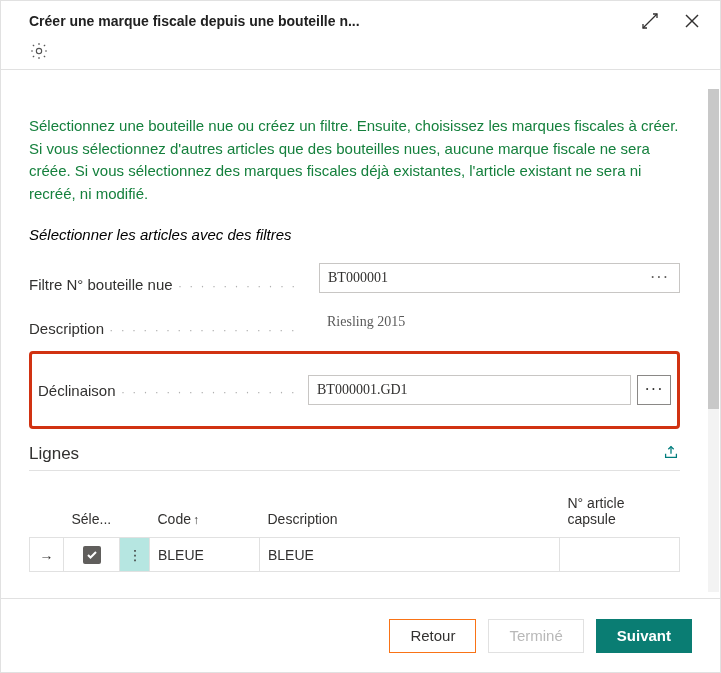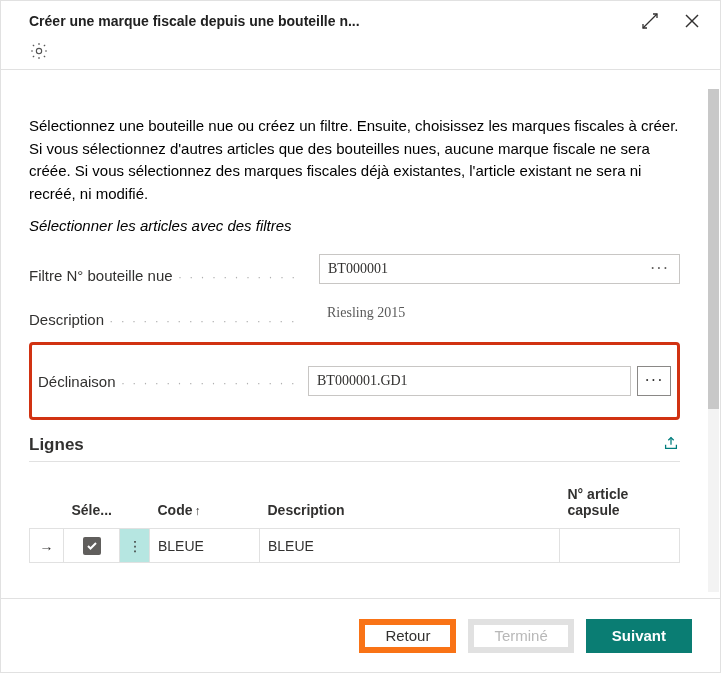--- a/index.html
+++ b/index.html
@@ -59,22 +59,22 @@
     overflow-y: auto;
     padding: 18px 28px 0 28px;
   }
   
   .content-scroll::-webkit-scrollbar { width: 10px; }
   .content-scroll::-webkit-scrollbar-thumb { background: #c8c8c8; }
   .content-scroll::-webkit-scrollbar-track { background: #f3f3f3; }
   .intro {
     font-size: 15px;
     line-height: 1.5;
-    color: #000000;
-    margin-bottom: 12px;
+    color: #15803d;
+    margin-bottom: 21px;
   }
   .link {
     color: #000000;
     font-size: 15px;
     cursor: pointer;
     margin-bottom: 20px;
     display: inline-block;
     font-style: italic;
   }
   .form-row {
@@ -153,32 +153,32 @@
     display:flex;
     align-items:center;
     justify-content: space-between;
     border-bottom: 1px solid #e1e1e1;
     padding-bottom: 6px;
     margin-top: 10px;
     margin-bottom: 18px;
   }
   .section-title {
     font-size: 17px;
-    font-weight: 700;
+    font-weight: 400;
     color: #323130;
   }
   .share-icon { color: #007d7d; cursor: pointer; }
   table.grid {
     width: 100%;
     border-collapse: collapse;
     table-layout: fixed;
   }
   .grid th {
     text-align: left;
-    font-weight: 700;
+    font-weight: 400;
     font-size: 14px;
     color: #323130;
     padding: 6px 8px 10px 8px;
     border-bottom: 1px solid #e1e1e1;
     vertical-align: bottom;
     white-space: normal;
   }
   .grid td {
     border: 1px solid #e1e1e1;
     padding: 6px 8px;
@@ -211,21 +211,21 @@
     align-items: center;
     justify-content: flex-end;
     gap: 12px;
     padding: 0 28px;
     background: #fff;
   }
   .btn {
     height: 34px;
     padding: 0 20px;
     font-size: 15px;
-    border: 6px solid #f97316;
+    border: 1px solid #f97316;
     background: #fff;
     cursor: pointer;
     display: inline-flex; align-items:center; justify-content:center;
   }
   .btn.primary {
     background: #0a7d73;
     border-color: #0a7d73;
     color: #fff;
     font-weight: 600;
   }

